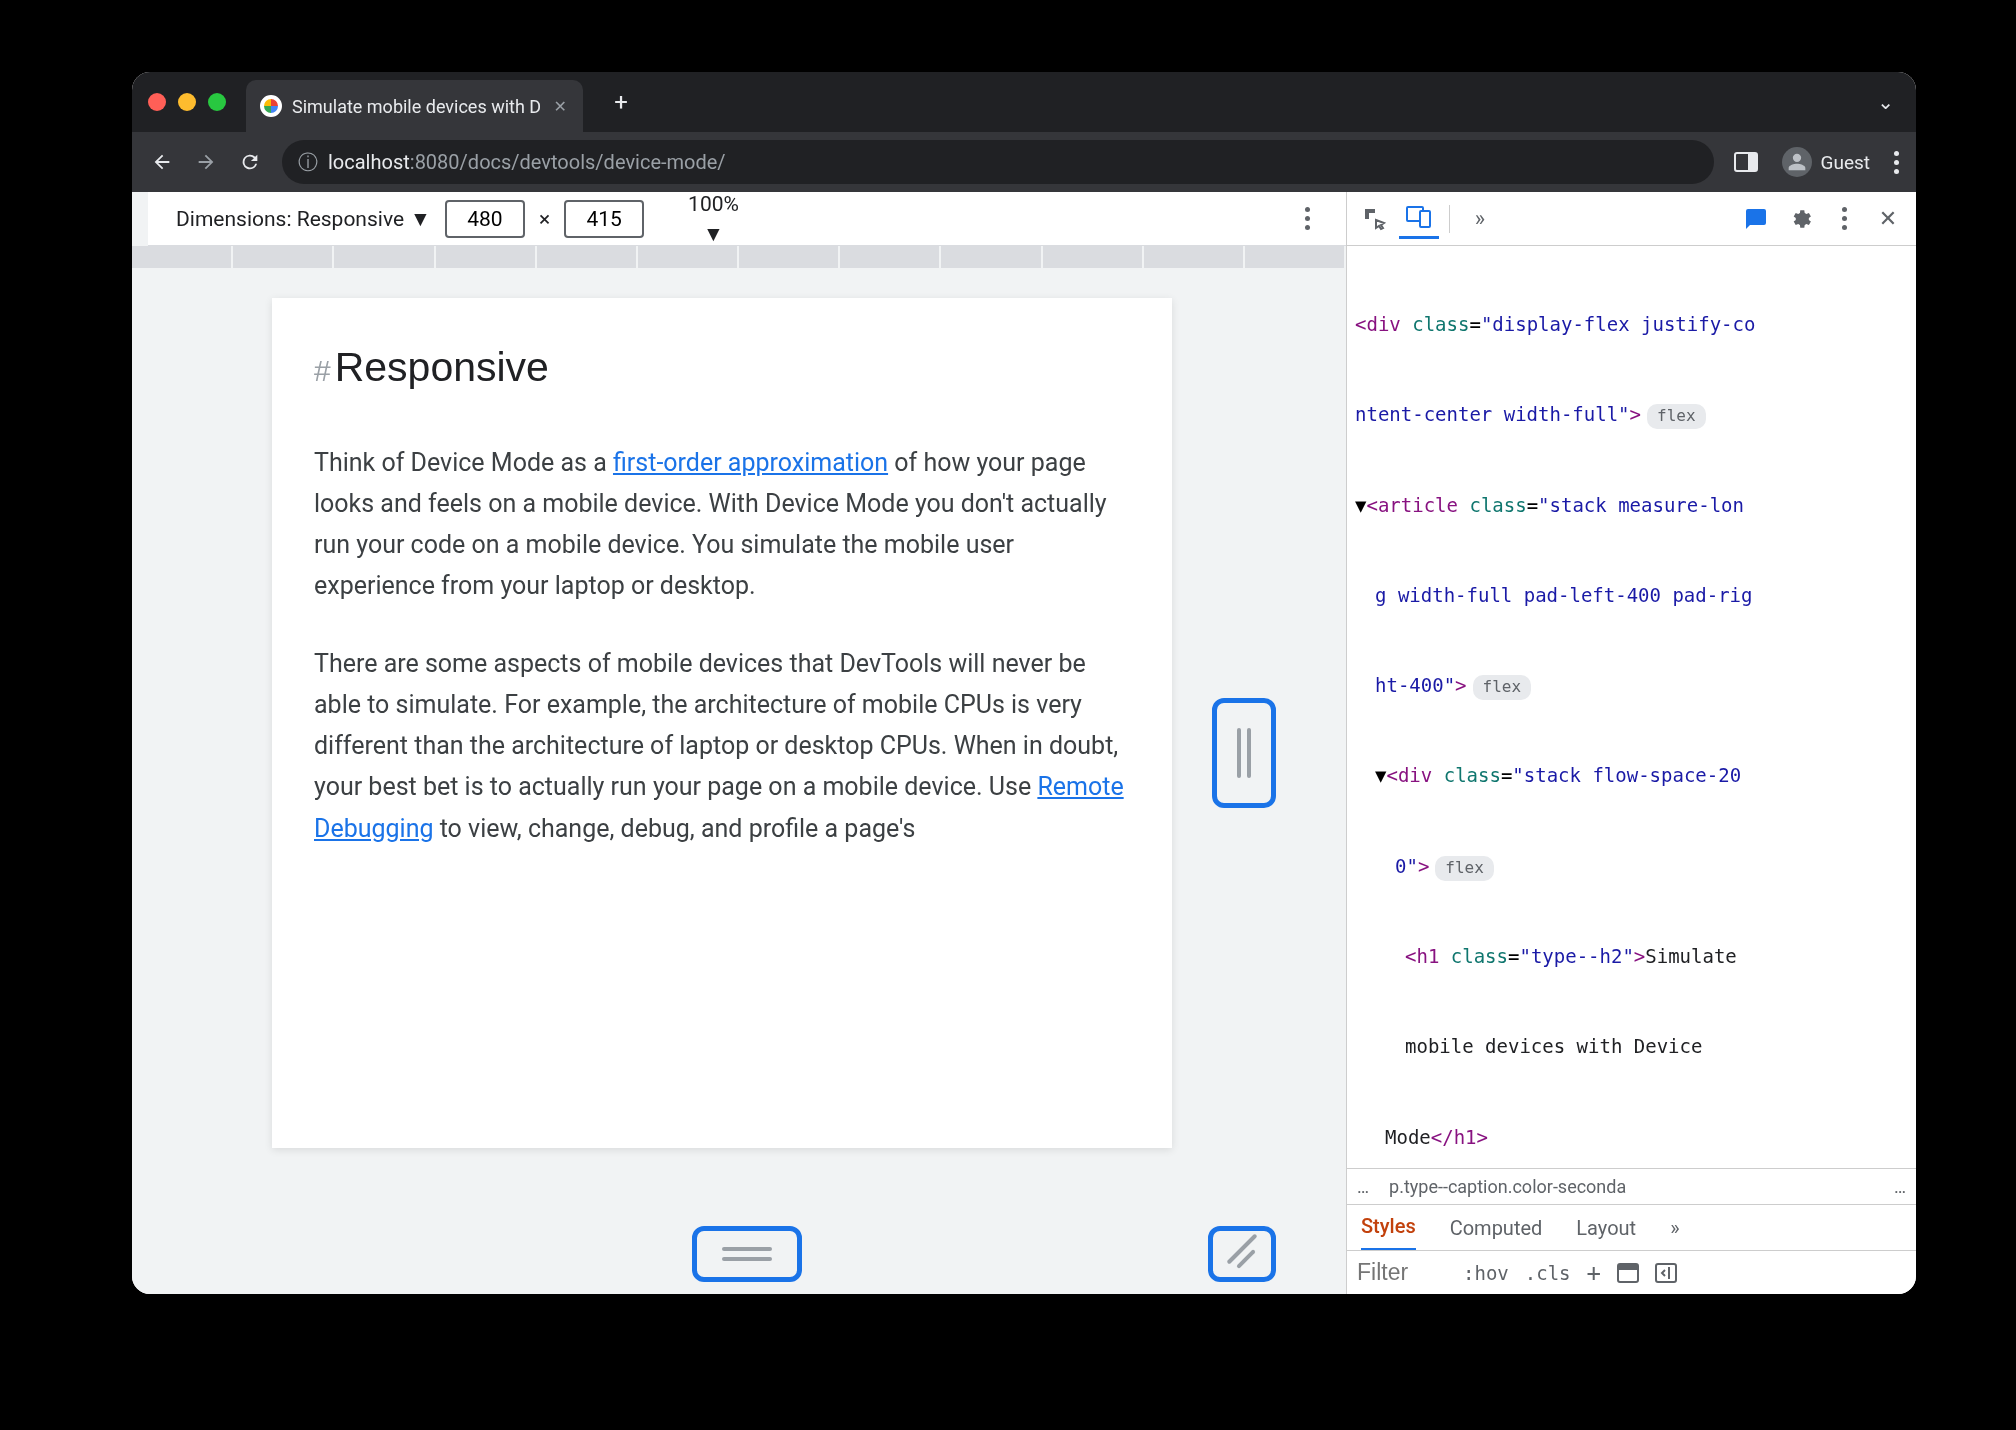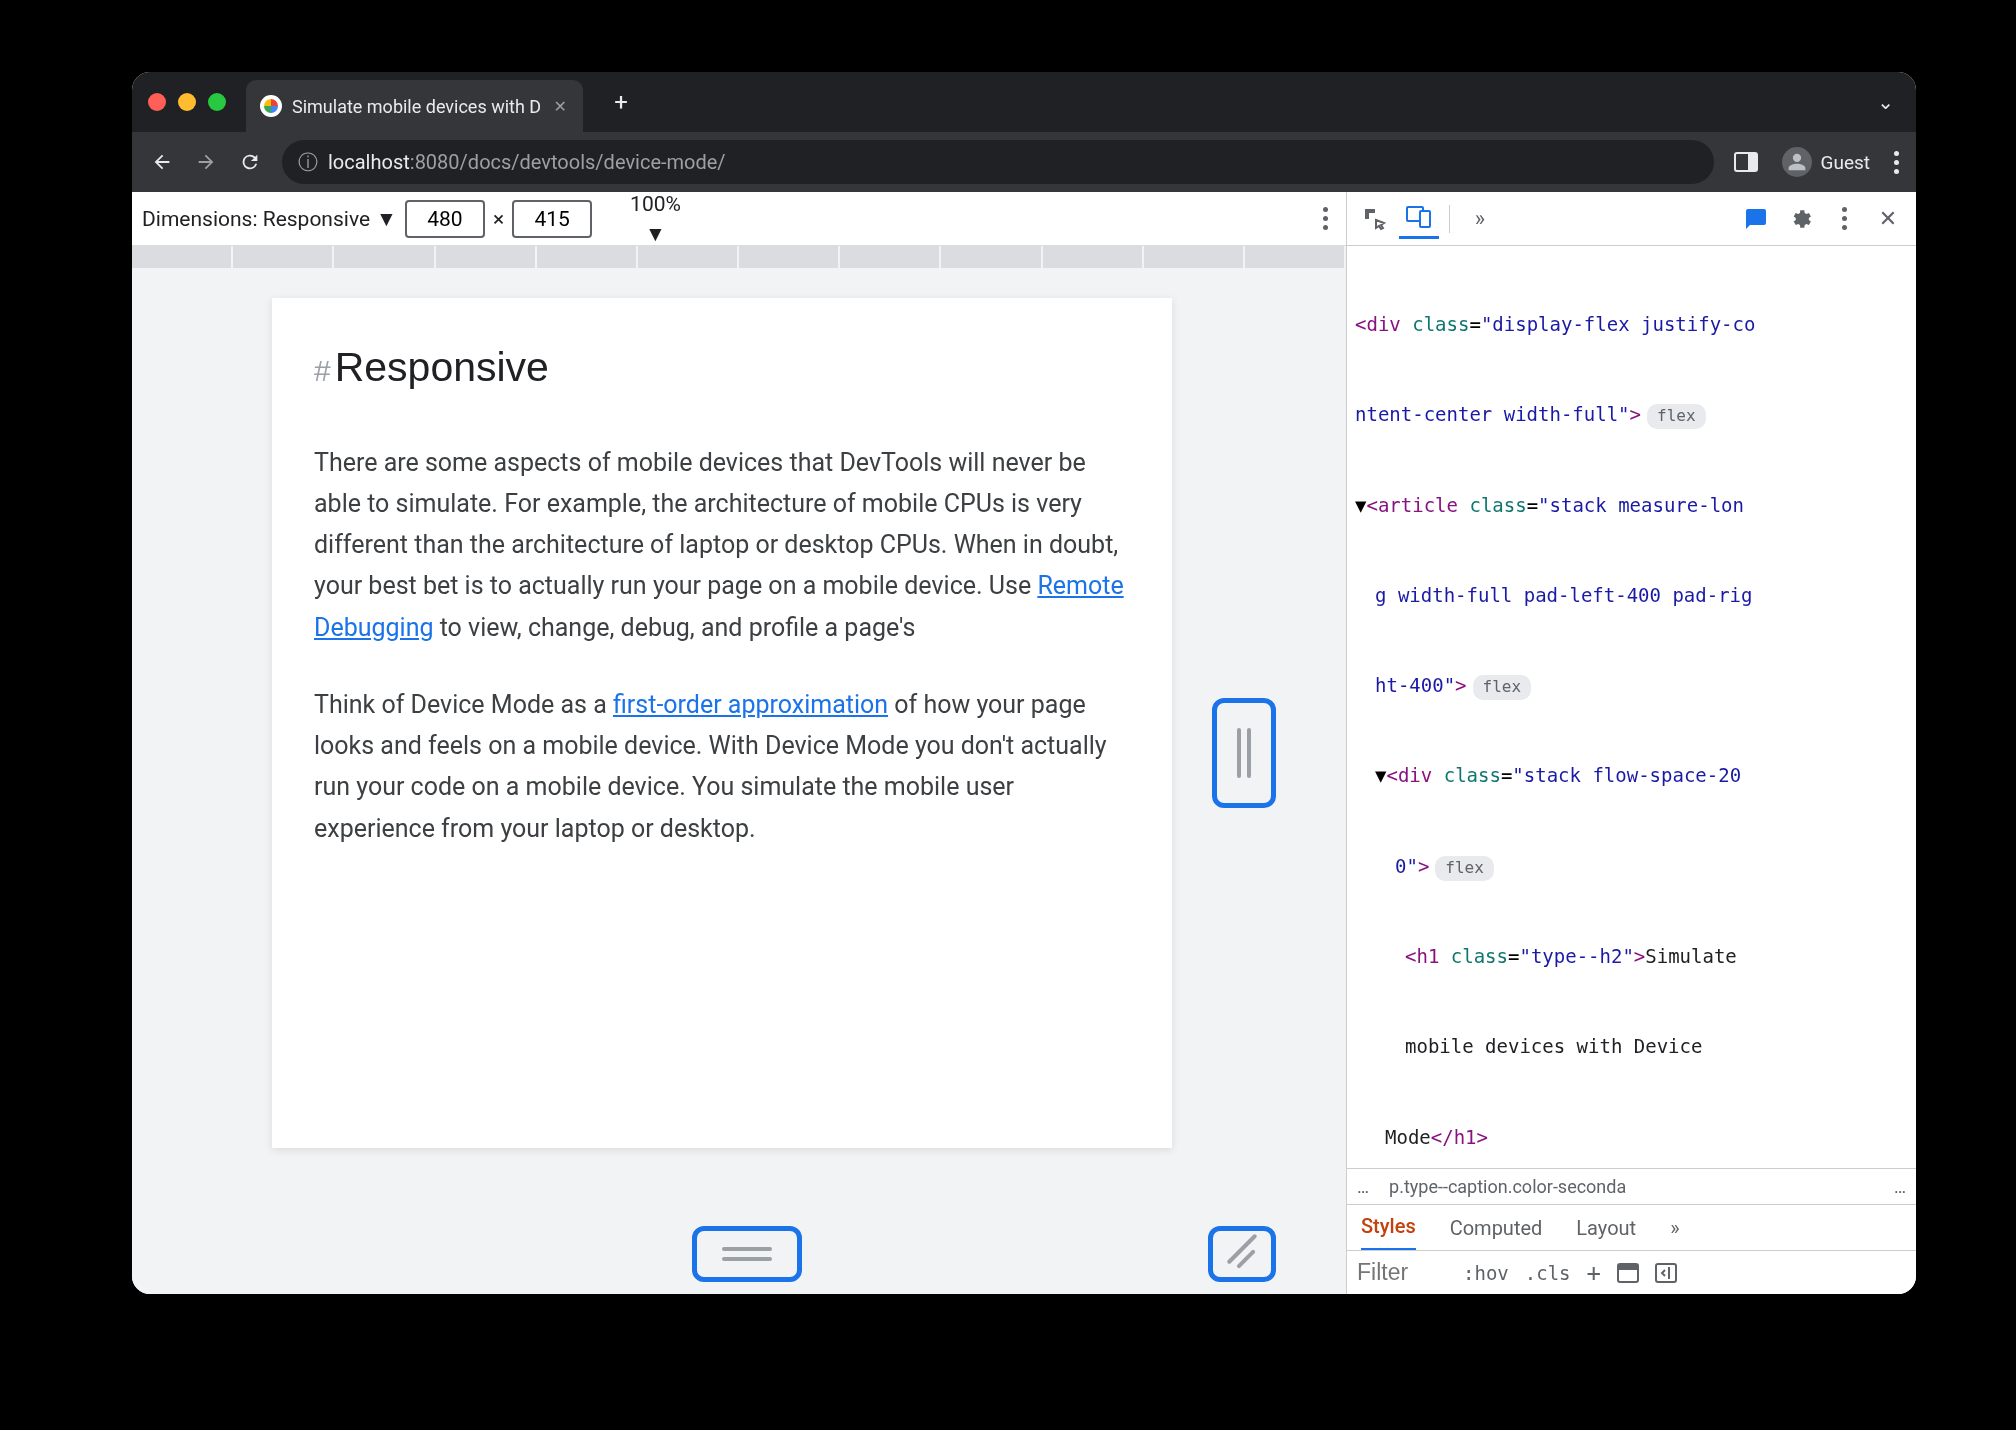--- a/index.html
+++ b/index.html
@@ -22,21 +22,21 @@
 .urlbar { flex: 1; height: 44px; background: #202124; border-radius: 22px; display: flex; align-items: center; padding: 0 16px; color: #9aa0a6; font-size: 20px; margin: 0 8px; gap: 10px; }
 .urlbar .host { color: #e8eaed; }
 .guest { display: flex; align-items: center; gap: 8px; color: #e8eaed; font-size: 19px; padding: 4px 12px; border-radius: 20px; cursor: pointer; }
 .avatar { width: 30px; height: 30px; border-radius: 50%; background: #5f6368; display: flex; align-items: center; justify-content: center; }
 .panelsicon { width: 24px; height: 20px; border: 2px solid #e8eaed; border-radius: 3px; position: relative; }
 .panelsicon::after { content: ""; position: absolute; right: 0; top: 0; bottom: 0; width: 8px; background: #e8eaed; }
 .menu3 { display: flex; flex-direction: column; gap: 4px; width: 20px; cursor: pointer; padding: 8px; align-items: center; }
 .menu3 span { width: 5px; height: 5px; background: #e8eaed; border-radius: 50%; }
 .content { display: flex; height: calc(100% - 120px); }
 .viewport-panel { flex: 1; background: #f1f3f4; display: flex; flex-direction: column; position: relative; }
-.device-toolbar { height: 54px; background: #fff; border-bottom: 1px solid #dadce0; display: flex; align-items: center; padding: 0 10px; gap: 8px; font-size: 21px; color: #202124; }
+.device-toolbar { height: 54px; background: #fff; border-bottom: 1px solid #dadce0; display: flex; align-items: center; padding: 0 28px; gap: 14px; font-size: 21px; color: #202124; margin-left: 16px; }
 .dim-select { display: flex; align-items: center; gap: 6px; cursor: pointer; }
 .dim-input { width: 80px; height: 38px; border: 2px solid #5f6368; border-radius: 4px; text-align: center; font-size: 21px; font-family: inherit; }
 .zoom { margin-left: 30px; cursor: pointer; display: flex; align-items: center; gap: 6px; flex-direction: column; }
 .dtb-menu { margin-left: auto; cursor: pointer; display: flex; flex-direction: column; gap: 4px; padding: 8px; }
 .dtb-menu span { width: 5px; height: 5px; background: #5f6368; border-radius: 50%; }
 .ruler { height: 22px; background: #dadce0; display: flex; }
 .ruler div { flex: 1; border-right: 2px solid #f1f3f4; }
 .device-area { flex: 1; position: relative; overflow: hidden; }
 .page { position: absolute; left: 140px; top: 30px; width: 900px; height: 850px; background: #fff; box-shadow: 0 2px 8px rgba(0,0,0,.1); padding: 36px 42px; font-size: 25px; line-height: 1.65; color: #3c4043; }
 .heading { font-size: 41px; font-weight: 400; color: #202124; margin-bottom: 40px; font-family: "Google Sans", sans-serif; }
@@ -160,22 +160,22 @@
           <div></div>
           <div></div>
           <div></div>
           <div></div>
           <div></div>
           <div></div>
       </div>
       <div class="device-area">
         <div class="page">
           <h2 class="heading"><span class="hash">#</span><span>Responsive</span></h2>
+          <p><span>Think of Device Mode as a </span><a>first-order approximation</a><span> of how your page looks and feels on a mobile device. With Device Mode you don't actually run your code on a mobile device. You simulate the mobile user experience from your laptop or desktop.</span></p>
           <p><span>There are some aspects of mobile devices that DevTools will never be able to simulate. For example, the architecture of mobile CPUs is very different than the architecture of laptop or desktop CPUs. When in doubt, your best bet is to actually run your page on a mobile device. Use </span><a>Remote Debugging</a><span> to view, change, debug, and profile a page's</span></p>
-          <p><span>Think of Device Mode as a </span><a>first-order approximation</a><span> of how your page looks and feels on a mobile device. With Device Mode you don't actually run your code on a mobile device. You simulate the mobile user experience from your laptop or desktop.</span></p>
         </div>
         <div class="handle right-h">
           <div class="grips">
               <div class="grip-v"></div>
               <div class="grip-v"></div>
             </div>
         </div>
         <div class="handle bottom">
           <div class="grips" style="flex-direction:column">
               <div class="grip-h"></div>

